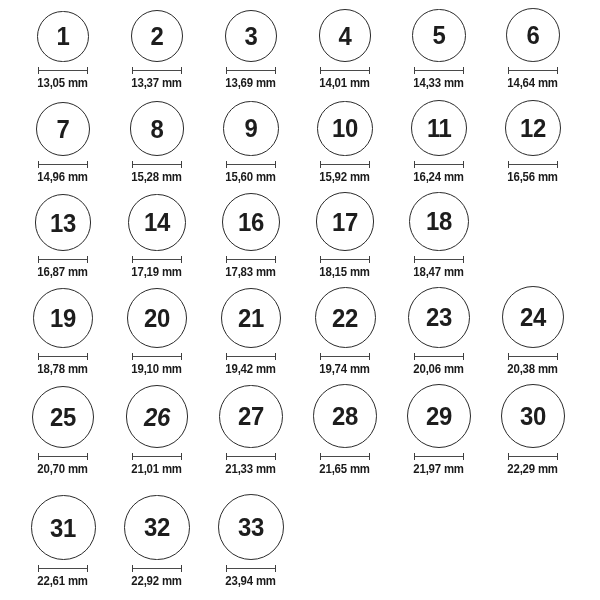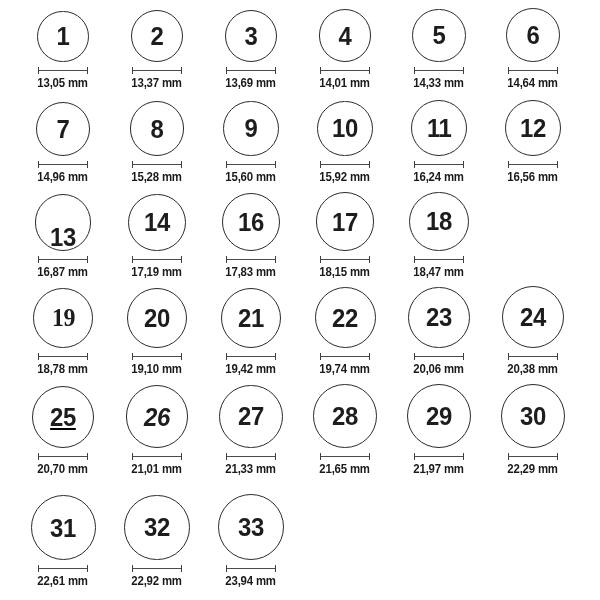--- a/index.html
+++ b/index.html
@@ -158,21 +158,21 @@
       <div class="cell">
         <div class="circle" style="width: 56.5px; height: 56.5px;">
           <span class="num">12</span>
         </div>
         <div class="ruler" style="width: 48px;"></div>
         <div class="mmlabel">16,56 mm</div>
       </div>
     </div>
     <div class="row" style="height: 95px;">
       <div class="cell">
-        <div class="circle" style="width: 56.9px; height: 56.9px; align-items: flex-end;">
+        <div class="circle" style="width: 56.9px; height: 56.9px;">
           <span class="num">13</span>
         </div>
         <div class="ruler" style="width: 48px;"></div>
         <div class="mmlabel">16,87 mm</div>
       </div>
       <div class="cell">
         <div class="circle" style="width: 57.4px; height: 57.4px;">
           <span class="num">14</span>
         </div>
         <div class="ruler" style="width: 48px;"></div>
@@ -195,21 +195,21 @@
       <div class="cell">
         <div class="circle" style="width: 59.1px; height: 59.1px;">
           <span class="num">18</span>
         </div>
         <div class="ruler" style="width: 48px;"></div>
         <div class="mmlabel">18,47 mm</div>
       </div>
     </div>
     <div class="row" style="height: 97px;">
       <div class="cell">
-        <div class="circle" style="width: 59.6px; height: 59.6px; font-family: Liberation Serif, serif;">
+        <div class="circle" style="width: 59.6px; height: 59.6px;">
           <span class="num">19</span>
         </div>
         <div class="ruler" style="width: 48px;"></div>
         <div class="mmlabel">18,78 mm</div>
       </div>
       <div class="cell">
         <div class="circle" style="width: 60px; height: 60px;">
           <span class="num">20</span>
         </div>
         <div class="ruler" style="width: 48px;"></div>
@@ -239,21 +239,21 @@
       <div class="cell">
         <div class="circle" style="width: 61.9px; height: 61.9px;">
           <span class="num">24</span>
         </div>
         <div class="ruler" style="width: 48px;"></div>
         <div class="mmlabel">20,38 mm</div>
       </div>
     </div>
     <div class="row" style="height: 100px;">
       <div class="cell">
-        <div class="circle" style="width: 62.3px; height: 62.3px; text-decoration: underline;">
+        <div class="circle" style="width: 62.3px; height: 62.3px;">
           <span class="num">25</span>
         </div>
         <div class="ruler" style="width: 48px;"></div>
         <div class="mmlabel">20,70 mm</div>
       </div>
       <div class="cell">
         <div class="circle" style="width: 62.8px; height: 62.8px; font-style: italic;">
           <span class="num">26</span>
         </div>
         <div class="ruler" style="width: 48px;"></div>

